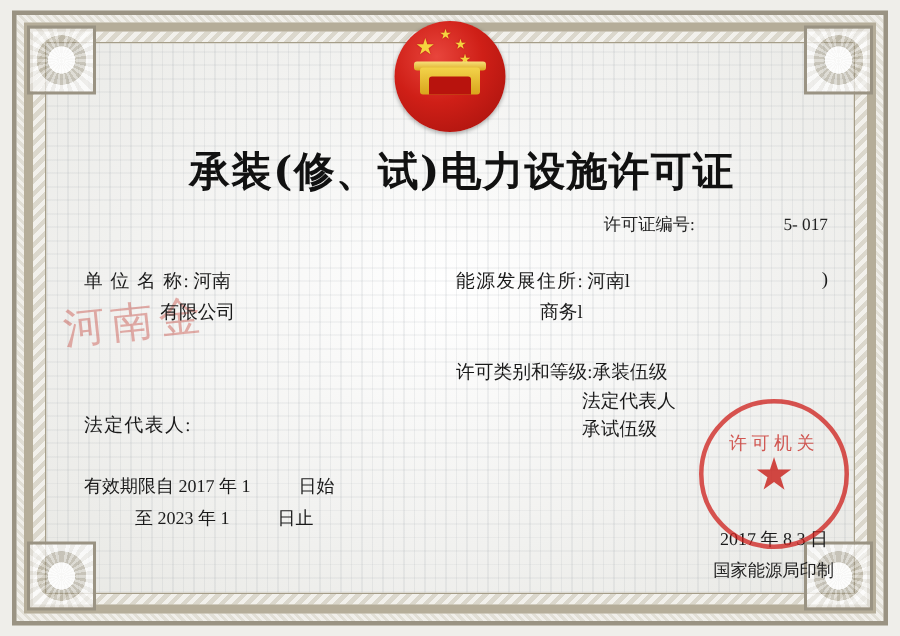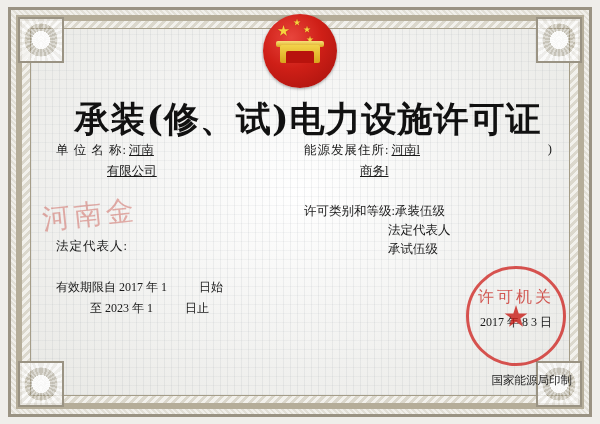--- a/index.html
+++ b/index.html
@@ -122,21 +122,21 @@
     text-shadow: 0 0 1px #a3110c;
   }
   .star.small { font-size: 8px; line-height: 8px; }
 
   
   .title {
     position: absolute;
     top: 96px;
     left: 0; right: 0;
     text-align: center;
-    font-size: 35px;
+    font-size: 27px;
     letter-spacing: 1px;
     color: #111111;
     font-family: "DejaVu Serif", "Liberation Serif", serif;
     font-weight: bold;
     z-index: 5;
     padding-left: 16px;
   }
 
   
   .content {
@@ -171,21 +171,20 @@
     white-space: nowrap;
     letter-spacing: 1px;
   }
   .val-box {
     flex: 1;
     margin-left: 2px;
     color: #1a1a1a;
     position: relative;
     white-space: nowrap;
     overflow: hidden;
-    text-decoration: underline;
   }
 
   .two-col {
     display: flex;
     justify-content: space-between;
     align-items: flex-end;
   }
   .col-left { width: 48%; }
   .col-right { width: 50%; text-align: left; }
 
@@ -243,42 +242,42 @@
     left: 50%; top: 50%;
     transform: translate(-50%,-50%);
     font-size: 26px;
     color: rgba(200,28,22,0.8);
   }
   .seal .seal-text {
     position: absolute;
     left: 0; right: 0;
     top: 18px;
     text-align: center;
-    font-size: 16px;
+    font-size: 12px;
     letter-spacing: 3px;
     opacity: 0.85;
   }
 
   
   .watermark {
     position: absolute;
     left: 42px;
     top: 196px;
     font-size: 28px;
     color: rgba(198,70,60,0.42);
     letter-spacing: 4px;
     transform: rotate(-6deg);
     z-index: 4;
     font-family: "DejaVu Serif", serif;
     pointer-events: none;
   }
 
   .footer {
     position: absolute;
-    right: 28px;
+    right: 44px;
     bottom: 36px;
     font-size: 11.5px;
     color: #222;
     z-index: 5;
   }
 </style>
 </head>
 <body>
 
 <div id="cert">
@@ -304,20 +303,24 @@
       <div class="gate"></div>
     </div>
   </div>
 
   <div class="title">承装(修、试)电力设施许可证</div>
 
   <div class="watermark">河南金</div>
 
   <div class="content">
 
+    <div class="row-permitno">
+      <span>许可证编号:</span>
+      <span class="val">5-        017</span>
+    </div>
 
     <div class="two-col">
       <div class="col-left">
         <div class="field-row">
           <span class="lbl">单 位 名 称:</span>
           <span class="val-box">河南</span>
         </div>
         <div class="field-row">
           <span class="lbl" style="visibility:hidden;">单 位 名</span>
           <span class="val-box">有限公司</span>

